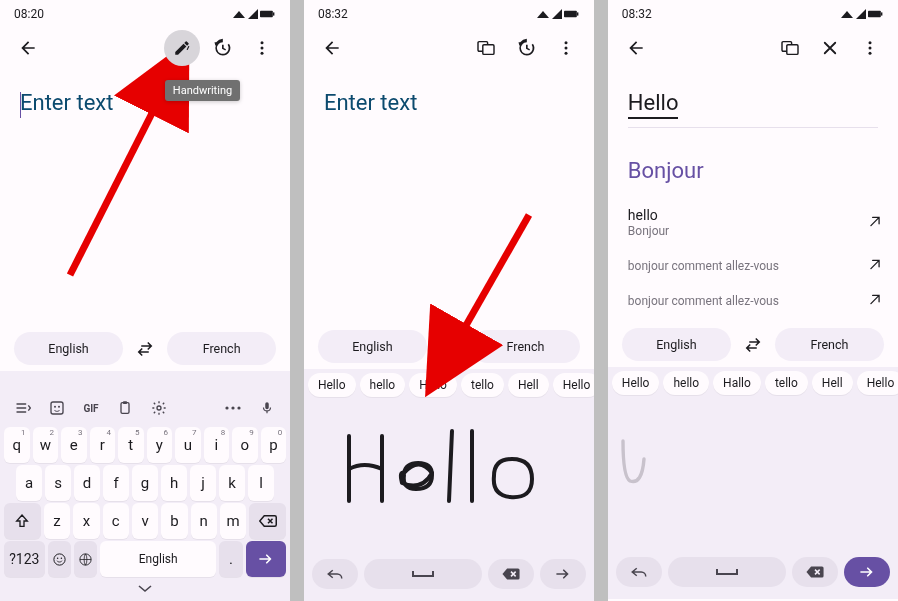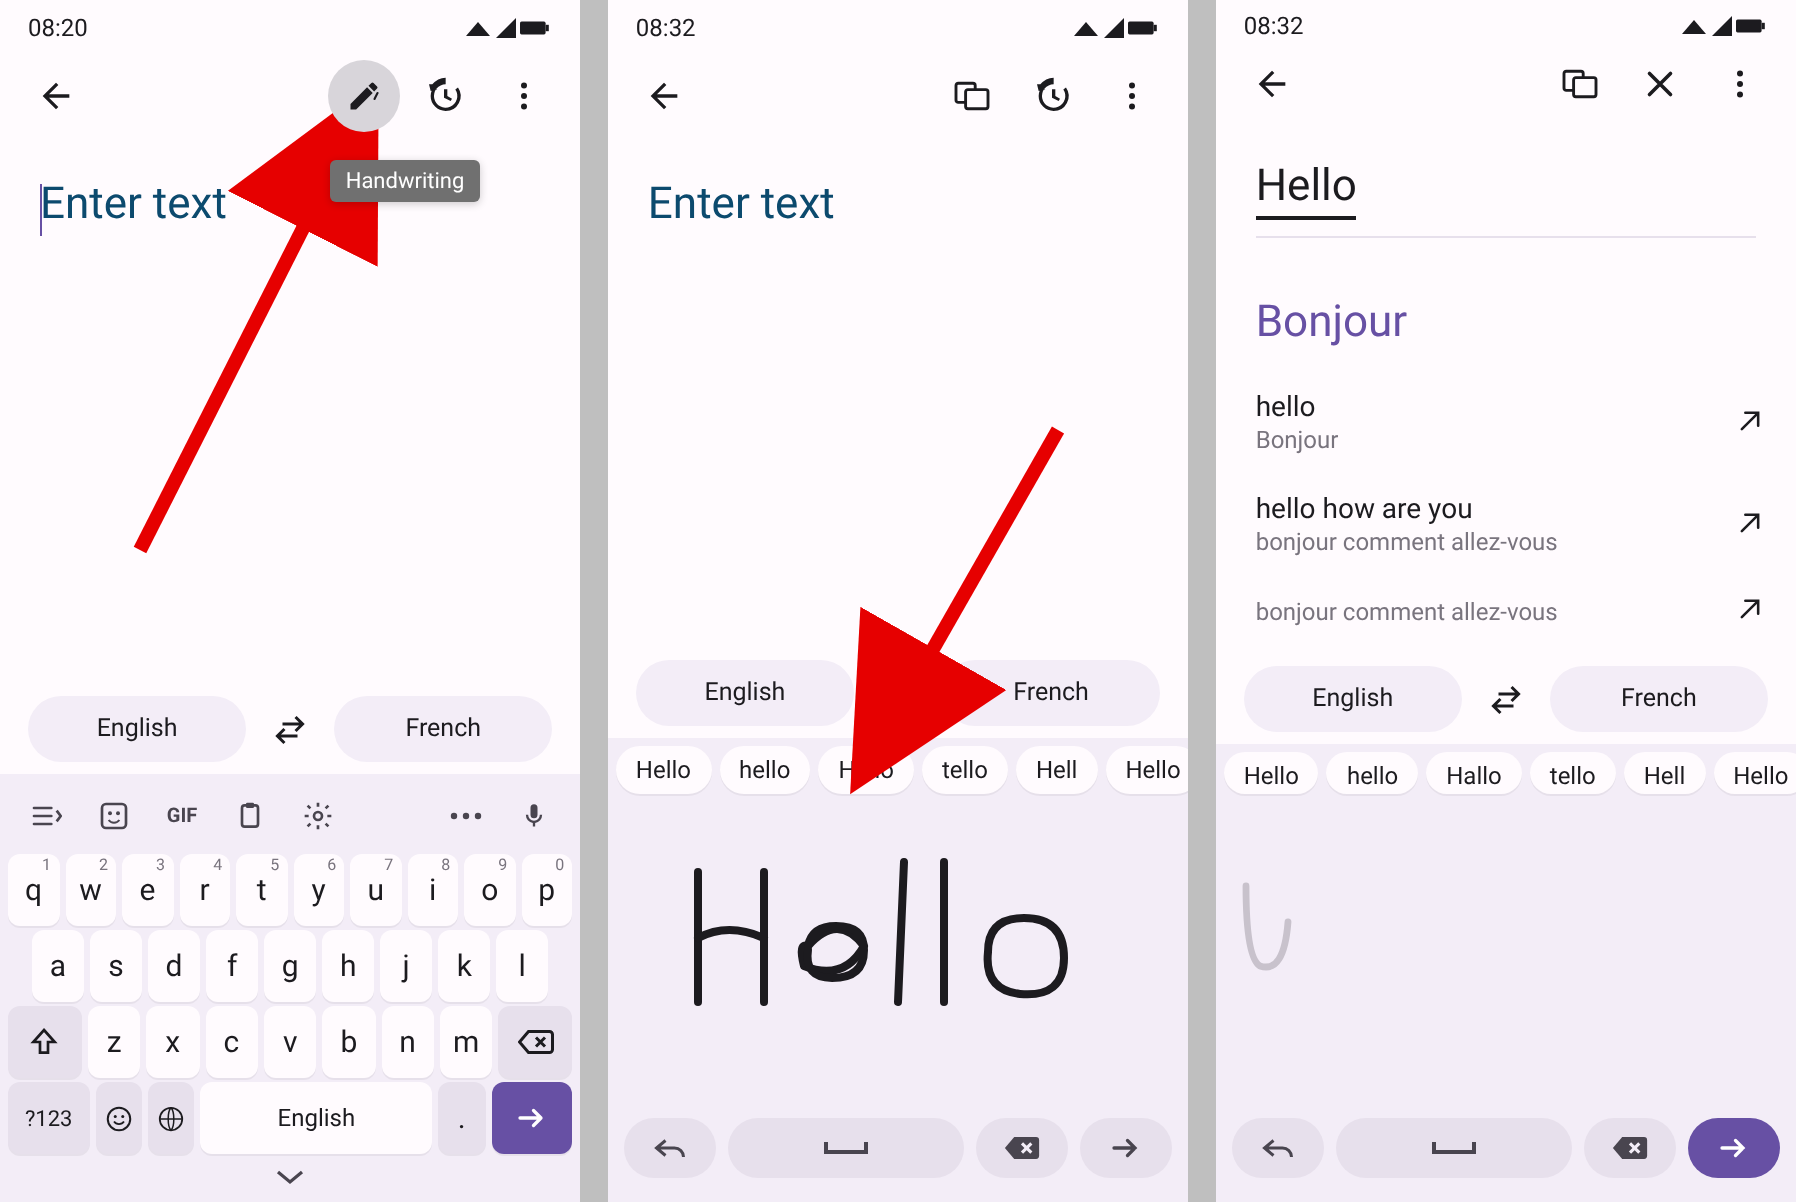--- a/index.html
+++ b/index.html
@@ -111,21 +111,21 @@
     font-size:12.5px;
     color:#1c1b1f;
   }
   .swap-btn {
     width:28px;height:28px;display:flex;align-items:center;justify-content:center;
     color:#1c1b1f;
   }
   
   .kbd {
     background:#f3edf7;
-    padding:4px 4px 2px;
+    padding:20px 4px 2px;
     display:flex;
     flex-direction:column;
     gap:2px;
     position:relative;
   }
   .kbd-tools {
     display:flex; align-items:center; padding:2px 4px; gap:4px;
   }
   .kbd-tools .t {
     width:30px;height:30px;display:flex;align-items:center;justify-content:center;
@@ -357,21 +357,21 @@
       <div class="key">n</div>
       <div class="key">m</div>
       <div class="key fn wide">
           <svg width="18" height="14" viewBox="0 0 24 18">
             <path d="M7 2h14a2 2 0 012 2v10a2 2 0 01-2 2H7l-6-7 6-7z" fill="none" stroke="currentColor" stroke-width="2"></path>
             <path d="M12 6l6 6M18 6l-6 6" stroke="currentColor" stroke-width="2"></path>
           </svg>
         </div>
     </div>
     <div class="krow">
-      <div class="key fn wide" style="font-size:11px">?123</div>
+      <div class="key fn wide" style="font-size:14px">?123</div>
       <div class="key fn" style="flex:.8">
           <svg width="15" height="15" viewBox="0 0 24 24">
             <circle cx="12" cy="12" r="9" fill="none" stroke="currentColor" stroke-width="1.6"></circle>
             <circle cx="9" cy="10" r="1.2" fill="currentColor"></circle>
             <circle cx="15" cy="10" r="1.2" fill="currentColor"></circle>
             <path d="M8 14c1 1.5 2.5 2 4 2s3-.5 4-2" stroke="currentColor" stroke-width="1.4" fill="none"></path>
           </svg>
         </div>
       <div class="key fn" style="flex:.8">
           <svg width="15" height="15" viewBox="0 0 24 24">
@@ -573,21 +573,20 @@
   <div style="height:14px"></div>
 
   <div class="suggestion">
     <div class="src">hello</div>
     <div class="tgt">Bonjour</div>
     <div class="insert-arrow"><svg width="14" height="14" viewBox="0 0 24 24">
           <path d="M5 19L19 5M8 5h11v11" stroke="currentColor" stroke-width="2.2" fill="none" stroke-linecap="round"></path>
         </svg></div>
   </div>
   <div class="suggestion">
-    <div class="src">hello how are you</div>
     <div class="tgt">bonjour comment allez-vous</div>
     <div class="insert-arrow"><svg width="14" height="14" viewBox="0 0 24 24">
           <path d="M5 19L19 5M8 5h11v11" stroke="currentColor" stroke-width="2.2" fill="none" stroke-linecap="round"></path>
         </svg></div>
   </div>
   <div class="suggestion">
     <div class="tgt">bonjour comment allez-vous</div>
     <div class="insert-arrow"><svg width="14" height="14" viewBox="0 0 24 24">
           <path d="M5 19L19 5M8 5h11v11" stroke="currentColor" stroke-width="2.2" fill="none" stroke-linecap="round"></path>
         </svg></div>

